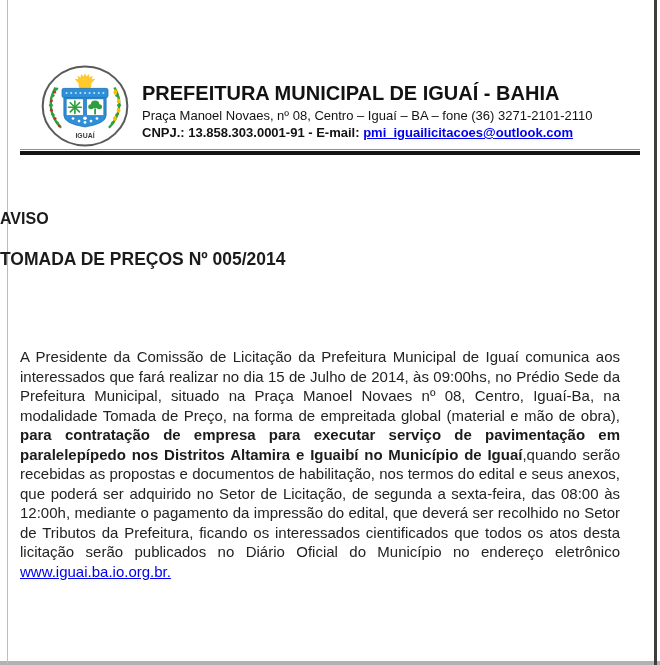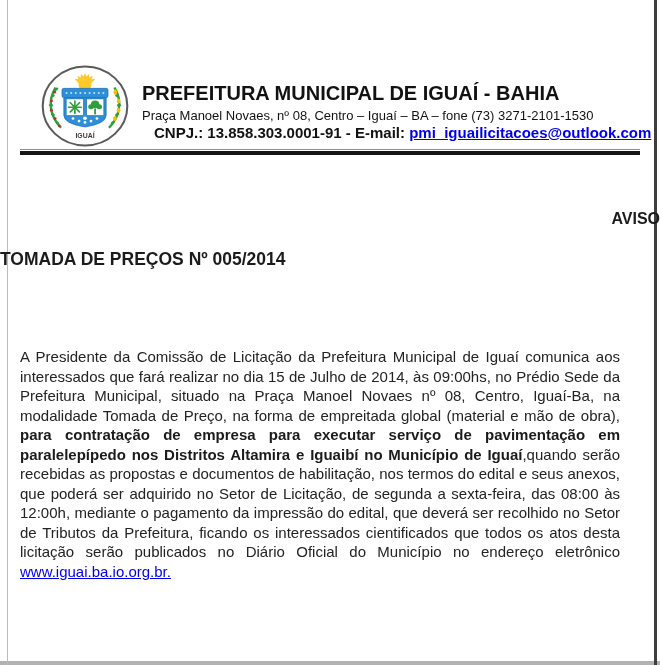--- a/index.html
+++ b/index.html
@@ -14,28 +14,28 @@
   .edge-left{position:absolute;left:7px;top:0;width:1px;height:665px;background:#bcbcbc;}
   .edge-bottom{position:absolute;left:0;bottom:0;width:660px;height:4px;background:#b2b2b2;}
   .edge-right{position:absolute;left:654px;top:0;width:3px;height:665px;background:#3e3e3e;}
 
   
   .logo{position:absolute;left:39px;top:64px;width:92px;height:84px;}
   .header-text{position:absolute;left:142px;top:81px;width:448px;color:#121212;
                font-family:Liberation Sans, sans-serif;}
   .header-title{font-size:20px;font-weight:bold;line-height:24px;white-space:nowrap;}
   .header-address{font-size:13px;line-height:17px;margin-top:2px;white-space:nowrap;}
-  .header-cnpj{font-size:15px;font-weight:bold;line-height:17px;margin-left:12px;white-space:nowrap;}
+  .header-cnpj{font-size:13px;font-weight:bold;line-height:17px;white-space:nowrap;}
   a.link{color:#0000EE;text-decoration:underline;cursor:pointer;}
 
   .divider-thin{position:absolute;left:20px;top:149px;width:620px;height:1px;background:#909090;}
   .divider-thick{position:absolute;left:20px;top:151px;width:620px;height:4px;background:#151515;}
 
   
-  .h-aviso{position:absolute;left:0;top:208px;width:660px;text-align:right;
+  .h-aviso{position:absolute;left:0;top:208px;width:660px;text-align:left;
            font-size:16px;font-weight:bold;color:#1b1b1b;line-height:22px;}
   .h-tomada{position:absolute;left:0;top:247px;width:660px;
             font-size:17.5px;font-weight:bold;color:#1b1b1b;line-height:24px;}
 
   
   .body-par{position:absolute;left:20px;top:347px;width:600px;
             font-size:15px;line-height:19.5px;text-align:justify;color:#232323;}
   .body-par b{color:#1b1b1b;}
 </style>
 </head>
@@ -145,21 +145,21 @@
         <ellipse cx="86.5" cy="55" rx="2" ry="3"></ellipse>
         <ellipse cx="86.5" cy="44" rx="2" ry="3"></ellipse>
         <ellipse cx="83" cy="33.5" rx="2" ry="3"></ellipse>
       </g>
     </g>
     <text x="50" y="88" text-anchor="middle" font-size="7.5" font-weight="bold" fill="#3a3a3a" font-family="Liberation Sans, sans-serif">IGUAÍ</text>
   </svg>
 
   <div class="header-text">
     <div class="header-title">PREFEITURA MUNICIPAL DE IGUAÍ - BAHIA</div>
-    <div class="header-address">Praça Manoel Novaes, nº 08, Centro – Iguaí – BA – fone (73) 3271-2101-1530</div>
+    <div class="header-address">Praça Manoel Novaes, nº 08, Centro – Iguaí – BA – fone (36) 3271-2101-2110</div>
     <div class="header-cnpj"><span>CNPJ.: 13.858.303.0001-91 - E-mail: </span><a class="link" href="#">pmi_iguailicitacoes@outlook.com</a></div>
   </div>
 
   <div class="divider-thin"></div>
   <div class="divider-thick"></div>
 
   <div class="h-aviso">AVISO</div>
   <div class="h-tomada">TOMADA DE PREÇOS Nº 005/2014</div>
 
   <div class="body-par"><span>A Presidente da Comissão de Licitação da Prefeitura Municipal de Iguaí comunica aos interessados que fará realizar no dia 15 de Julho de 2014, às 09:00hs, no Prédio Sede da Prefeitura Municipal, situado na Praça Manoel Novaes nº 08, Centro, Iguaí-Ba, na modalidade Tomada de Preço, na forma de empreitada global (material e mão de obra), </span><b>para contratação de empresa para executar serviço de pavimentação em paralelepípedo nos Distritos Altamira e Iguaibí no Município de Iguaí</b><span>,quando serão recebidas as propostas e documentos de habilitação, nos termos do edital e seus anexos, que poderá ser adquirido no Setor de Licitação, de segunda a sexta-feira, das 08:00 às 12:00h, mediante o pagamento da impressão do edital, que deverá ser recolhido no Setor de Tributos da Prefeitura, ficando os interessados cientificados que todos os atos desta licitação serão publicados no Diário Oficial do Município no endereço eletrônico </span><a class="link" href="#">www.iguai.ba.io.org.br.</a></div>

